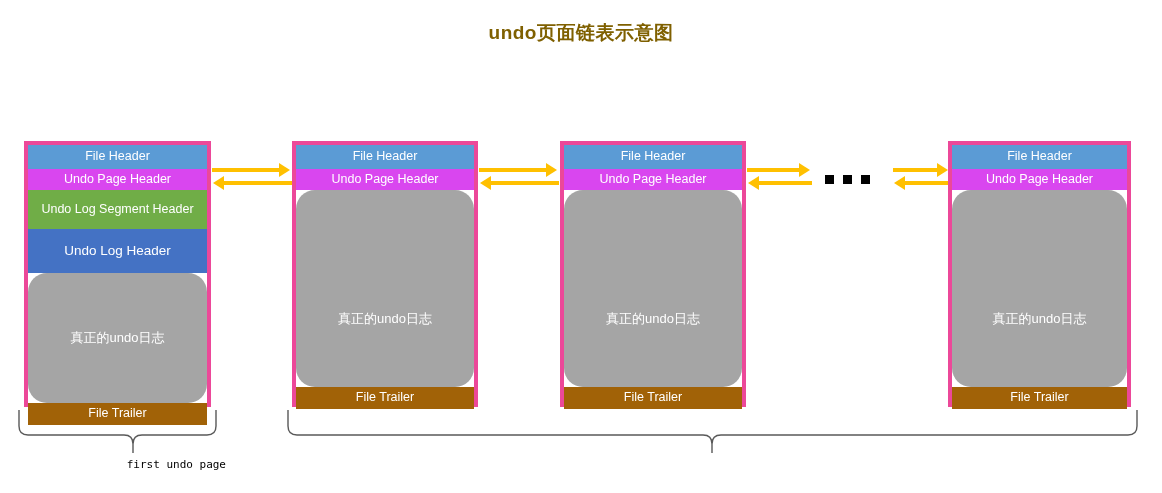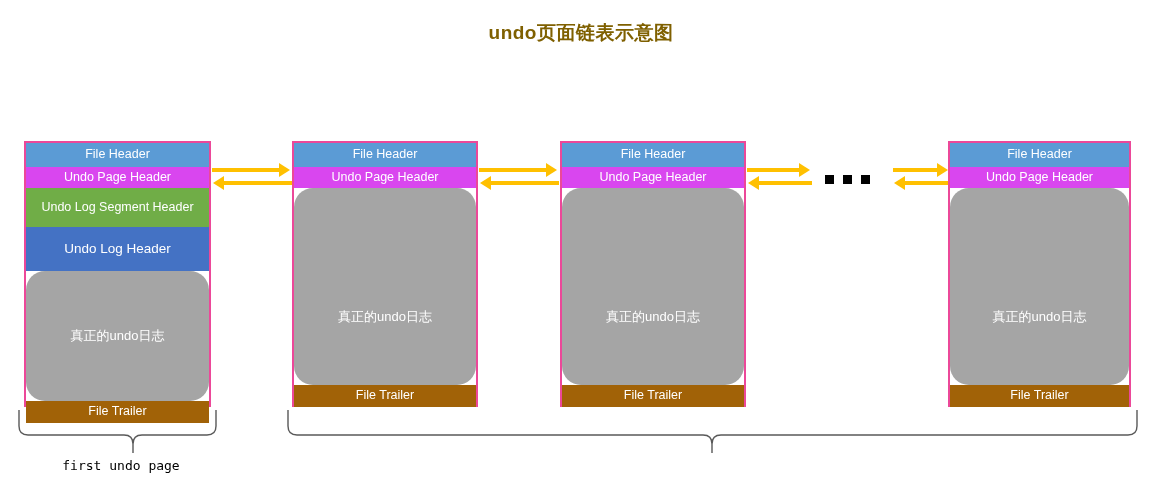--- a/index.html
+++ b/index.html
@@ -22,21 +22,21 @@
     font-size: 19px;
     font-weight: bold;
     color: #7f6000;
     letter-spacing: 0.5px;
   }
 
   
   .page-block {
     position: absolute;
     box-sizing: border-box;
-    border: 2px solid #ec4899;
+    border: 4px solid #ec4899;
   }
   .seg {
     box-sizing: border-box;
     display: flex;
     align-items: center;
     justify-content: center;
     color: #ffffff;
     font-size: 12.5px;
     line-height: 1.1;
     text-align: center;
@@ -74,23 +74,23 @@
   .dot {
     position: absolute;
     width: 9px; height: 9px;
     background: #000000;
   }
 
   
   .brace { position: absolute; }
   .caption {
     position: absolute;
-    text-align: center;
+    text-align: right;
     font-family: "DejaVu Sans Mono", "Liberation Mono", monospace;
-    font-size: 13px;
+    font-size: 11px;
     color: #000000;
     white-space: nowrap;
   }
 </style>
 </head>
 <body>
 
 <div id="stage">
 
   <div class="title">undo页面链表示意图</div>

